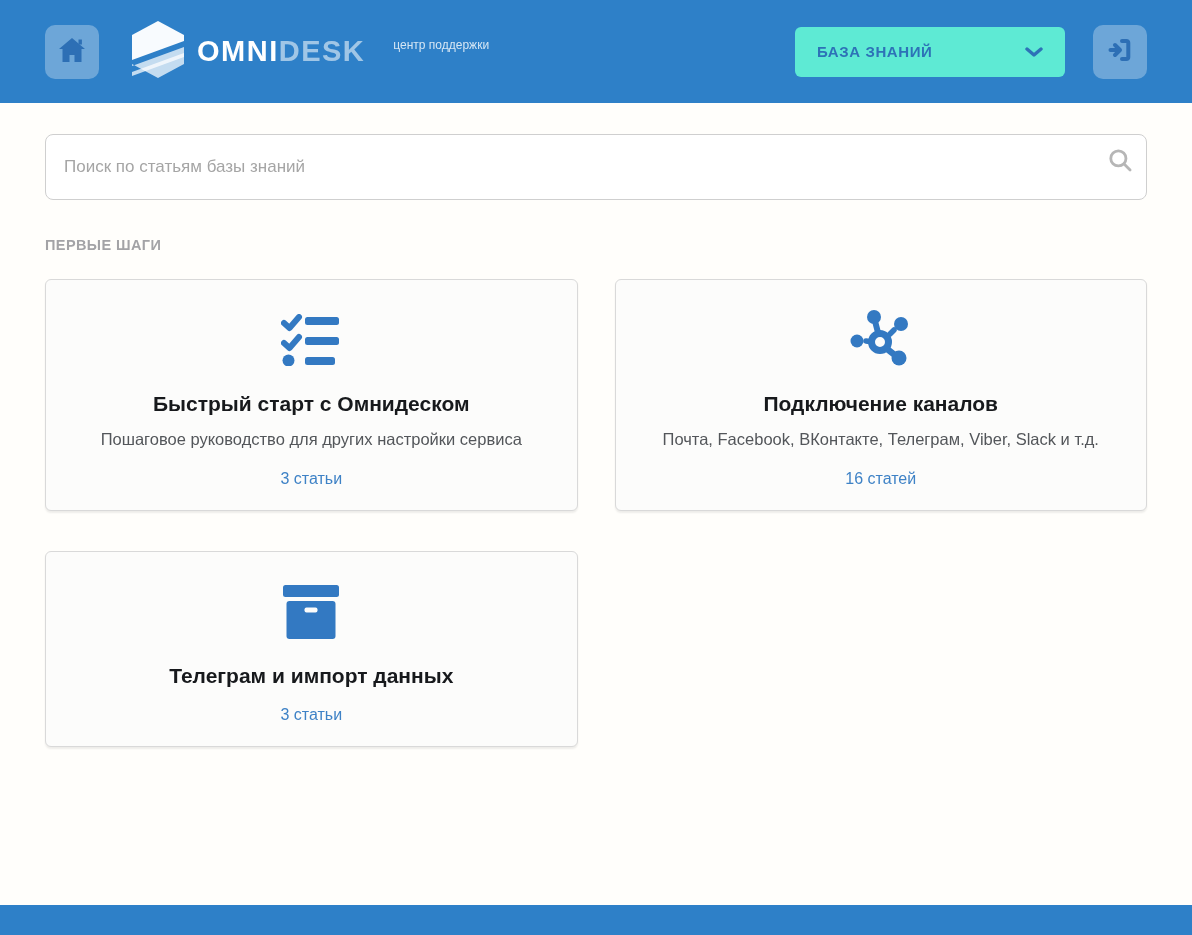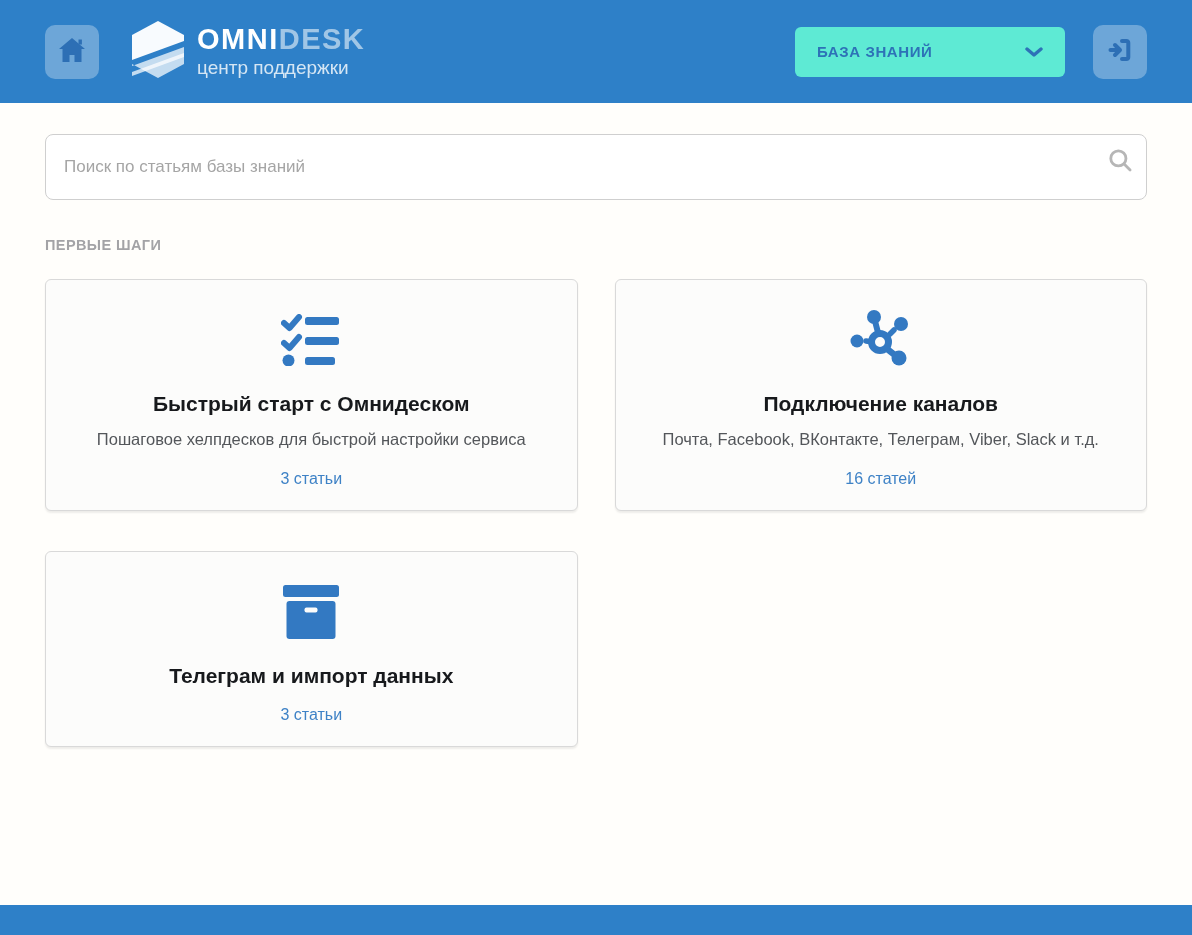--- a/index.html
+++ b/index.html
@@ -15,25 +15,25 @@
     height:103px; background:#2e80c8; flex:0 0 auto;
     display:flex; align-items:center; padding:0 45px;
   }
   .hbtn {
     width:54px; height:54px; border:none; border-radius:10px;
     background:rgba(255,255,255,0.30);
     display:flex; align-items:center; justify-content:center;
     cursor:pointer; flex:0 0 auto;
   }
   .logo { display:flex; align-items:center; margin-left:33px; gap:13px; cursor:pointer; }
-  .logo-text { display:flex; flex-direction:column; }
+  .logo-text { display:flex; }
   .logo-line1 { font-size:29px; font-weight:bold; letter-spacing:1.5px; line-height:1.05; }
   .logo-part1 { color:#ffffff; }
   .logo-part2 { color:rgba(255,255,255,0.55); }
-  .logo-subtitle { font-size:19px; color:rgba(255,255,255,0.80); margin-top:2px; }
+  .logo-subtitle { font-size:12px; color:rgba(255,255,255,0.80); margin-top:2px;margin-left:28px; }
   .spacer { flex:1; }
   .dropdown {
     width:270px; height:50px; background:#5eead4; border-radius:6px;
     display:flex; align-items:center; justify-content:space-between;
     padding:0 22px; margin-right:28px; cursor:pointer;
   }
   .dropdown-label {
     color:#2d72b7; font-weight:bold; font-size:15px; letter-spacing:0.6px;
   }
   
@@ -146,21 +146,21 @@
       <svg width="60" height="52" viewBox="0 0 60 52">
         <path d="M3 9 L8.5 14 L18 3" fill="none" stroke="currentColor" stroke-width="6" stroke-linecap="round" stroke-linejoin="round"></path>
         <path d="M3 29 L8.5 34 L18 23" fill="none" stroke="currentColor" stroke-width="6" stroke-linecap="round" stroke-linejoin="round"></path>
         <circle cx="7.5" cy="46.5" r="6" fill="currentColor"></circle>
         <rect x="24" y="3" width="34" height="8" rx="2.5" fill="currentColor"></rect>
         <rect x="24" y="23" width="34" height="8" rx="2.5" fill="currentColor"></rect>
         <rect x="24" y="43" width="30" height="8" rx="2.5" fill="currentColor"></rect>
       </svg>
     </div>
     <div class="card-title">Быстрый старт с Омнидеском</div>
-    <div class="card-desc">Пошаговое хелпдесков для быстрой настройки сервиса</div>
+    <div class="card-desc">Пошаговое руководство для других настройки сервиса</div>
     <a class="card-link">3 статьи</a>
   </div>
 
   <div class="card">
     <div class="card-icon">
       <svg width="62" height="62" viewBox="0 0 62 62">
         <line x1="25.5" y1="14" x2="28" y2="23.5" stroke="currentColor" stroke-width="6" stroke-linecap="round"></line>
         <line x1="44" y1="21" x2="40" y2="25" stroke="currentColor" stroke-width="5.5" stroke-linecap="round"></line>
         <line x1="16" y1="32" x2="19.5" y2="32.5" stroke="currentColor" stroke-width="5.5" stroke-linecap="round"></line>
         <line x1="36.5" y1="39.5" x2="43.5" y2="45" stroke="currentColor" stroke-width="6.5" stroke-linecap="round"></line>

